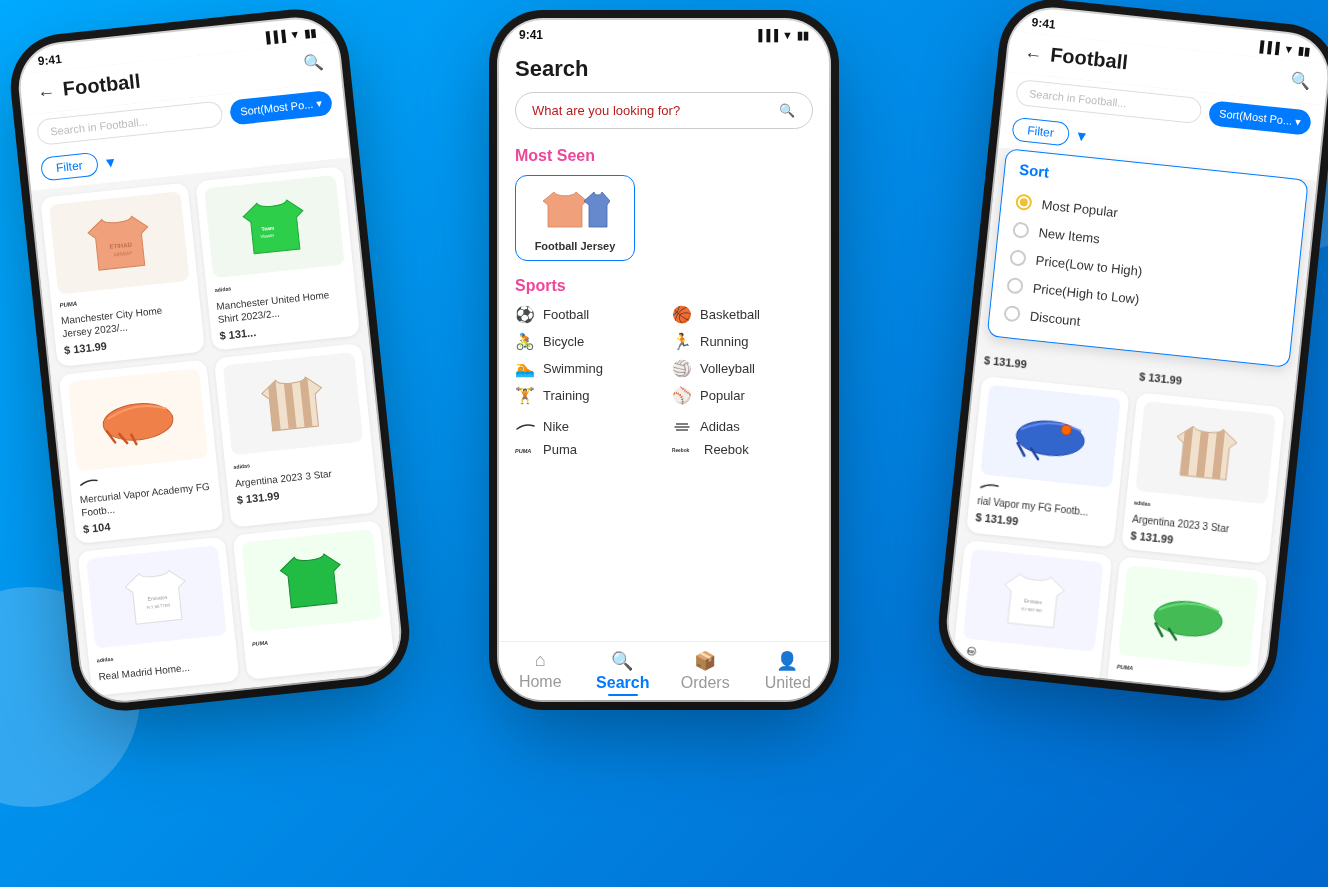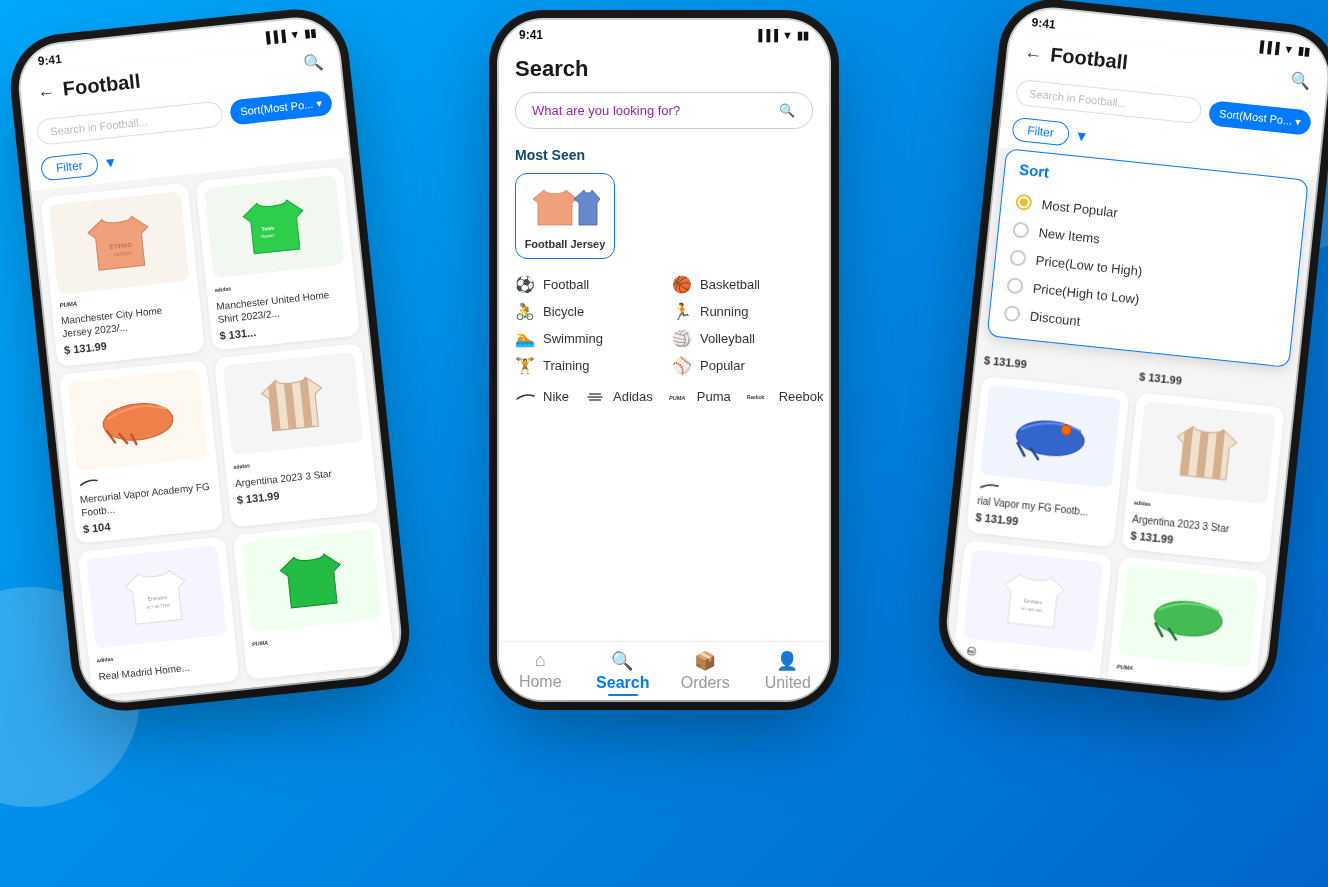--- a/index.html
+++ b/index.html
@@ -266,37 +266,37 @@
       justify-content: space-between;
     }
 
     .search-content {
       flex: 1;
       overflow-y: auto;
       padding: 10px 16px;
     }
 
     .section-title {
-      font-size: 14px;
+      font-size: 16px;
       font-weight: 700;
-      color: #0c4a6e;
+      color: #ec4899;
       margin-bottom: 10px;
     }
 
     .most-seen-row {
       display: flex;
       gap: 10px;
       margin-bottom: 16px;
     }
 
     .most-seen-card {
       border: 1.5px solid #007bff;
       border-radius: 12px;
       padding: 8px;
-      width: 100px;
+      width: 120px;
       display: flex;
       flex-direction: column;
       align-items: center;
       gap: 6px;
     }
 
     .most-seen-img {
       width: 80px;
       height: 50px;
       display: flex;
@@ -328,21 +328,21 @@
     }
 
     .sport-icon {
       font-size: 16px;
       width: 20px;
       text-align: center;
     }
 
     .brands-grid {
       display: grid;
-      grid-template-columns: 1fr 1fr 1fr 1fr;
+      grid-template-columns: 1fr 1fr;
       gap: 8px 16px;
     }
 
     .brand-item {
       display: flex;
       align-items: center;
       gap: 8px;
       font-size: 13px;
       color: #333;
       cursor: pointer;
@@ -655,21 +655,21 @@
           <span class="wifi-icon">▼</span>
           <span class="battery-icon">▮▮</span>
         </div>
       </div>
 
       <div class="screen center-screen">
 
         <div class="search-page-header">
           <div class="search-page-title">Search</div>
           <div class="search-main-input">
-            <span style="color:#a21caf;text-align:right;">What are you looking for?</span>
+            <span style="color:#b91c1c;text-align:right;">What are you looking for?</span>
             <span style="color:#555;">🔍</span>
           </div>
         </div>
 
         <div class="search-content">
 
           <div class="section-title">Most Seen</div>
           <div class="most-seen-row">
 
             <div class="most-seen-card">
@@ -677,20 +677,21 @@
                 <svg width="70" height="45" viewBox="0 0 70 45">
                   <path d="M14,5 L3,14 L8,18 L8,40 L42,40 L42,18 L47,14 L36,5 C34,10 16,10 14,5Z" fill="#f0a07a" stroke="#d4865a" stroke-width="0.8"></path>
                   <path d="M54,5 L44,14 L49,18 L49,40 L67,40 L67,18 L70,14 L62,5 C61,9 55,9 54,5Z" fill="#6688cc" stroke="#4466aa" stroke-width="0.8"></path>
                 </svg>
               </div>
               <div class="most-seen-label">Football Jersey</div>
             </div>
 
           </div>
 
+          <div class="section-title">Sports</div>
           <div class="sports-grid">
             <div class="sport-item">
               <span class="sport-icon">⚽</span>
               <span>Football</span>
             </div>
             <div class="sport-item">
               <span class="sport-icon">🏀</span>
               <span>Basketball</span>
             </div>
             <div class="sport-item">

